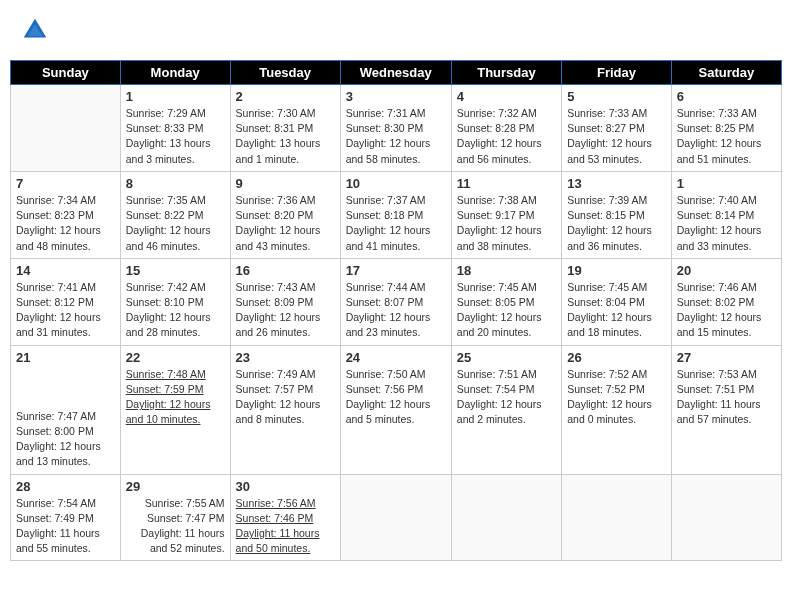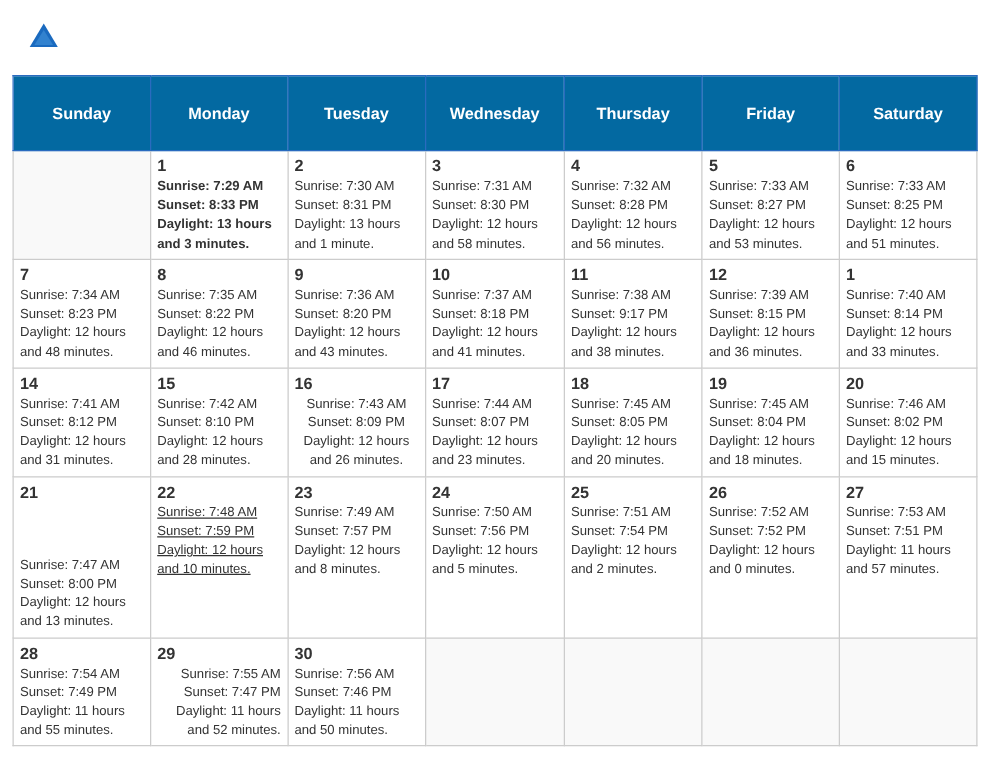--- a/index.html
+++ b/index.html
@@ -52,24 +52,24 @@
     .subtitle {
       font-size: 14px;
       color: #555;
     }
     .calendar {
       width: 100%;
       border-collapse: collapse;
       border: 1px solid #ccc;
     }
     .calendar th {
-      background-color: #0369a1;
+      background-color: #000000;
       color: #fff;
       text-align: center;
-      padding: 22px 4px;
+      padding: 4px 4px;
       font-size: 13px;
       border: 1px solid #2a6bbf;
     }
     .calendar td {
       vertical-align: top;
       padding: 4px 5px;
       border: 1px solid #ccc;
       width: 113px;
       min-height: 80px;
       font-size: 10.5px;
@@ -120,21 +120,21 @@
         <th>Thursday</th>
         <th>Friday</th>
         <th>Saturday</th>
       </tr>
   </thead>
   <tbody id="calendar-body">
   <tr>
         <td class="empty"></td>
         <td>
           <span class="day-number">1</span>
-          <div class="day-info" style="white-space: pre-line; font-weight: bold;">Sunrise: 7:29 AM
+          <div class="day-info" style="white-space: pre-line;">Sunrise: 7:29 AM
 Sunset: 8:33 PM
 Daylight: 13 hours
 and 3 minutes.</div>
         </td>
         <td>
           <span class="day-number">2</span>
           <div class="day-info" style="white-space: pre-line;">Sunrise: 7:30 AM
 Sunset: 8:31 PM
 Daylight: 13 hours
 and 1 minute.</div>
@@ -198,21 +198,21 @@
 and 41 minutes.</div>
         </td>
         <td>
           <span class="day-number">11</span>
           <div class="day-info" style="white-space: pre-line;">Sunrise: 7:38 AM
 Sunset: 9:17 PM
 Daylight: 12 hours
 and 38 minutes.</div>
         </td>
         <td>
-          <span class="day-number">12</span>
+          <span class="day-number">13</span>
           <div class="day-info" style="white-space: pre-line;">Sunrise: 7:39 AM
 Sunset: 8:15 PM
 Daylight: 12 hours
 and 36 minutes.</div>
         </td>
         <td>
           <span class="day-number">1</span>
           <div class="day-info" style="white-space: pre-line;">Sunrise: 7:40 AM
 Sunset: 8:14 PM
 Daylight: 12 hours
@@ -229,21 +229,21 @@
         </td>
         <td>
           <span class="day-number">15</span>
           <div class="day-info" style="white-space: pre-line;">Sunrise: 7:42 AM
 Sunset: 8:10 PM
 Daylight: 12 hours
 and 28 minutes.</div>
         </td>
         <td>
           <span class="day-number">16</span>
-          <div class="day-info" style="white-space: pre-line; text-align: center;">Sunrise: 7:43 AM
+          <div class="day-info" style="white-space: pre-line;">Sunrise: 7:43 AM
 Sunset: 8:09 PM
 Daylight: 12 hours
 and 26 minutes.</div>
         </td>
         <td>
           <span class="day-number">17</span>
           <div class="day-info" style="white-space: pre-line;">Sunrise: 7:44 AM
 Sunset: 8:07 PM
 Daylight: 12 hours
 and 23 minutes.</div>
@@ -331,21 +331,21 @@
         </td>
         <td>
           <span class="day-number">29</span>
           <div class="day-info" style="white-space: pre-line; text-align: right;">Sunrise: 7:55 AM
 Sunset: 7:47 PM
 Daylight: 11 hours
 and 52 minutes.</div>
         </td>
         <td>
           <span class="day-number">30</span>
-          <div class="day-info" style="white-space: pre-line;">Sunrise: 7:56 AM
+          <div class="day-info" style="white-space: pre-line; text-decoration: underline;">Sunrise: 7:56 AM
 Sunset: 7:46 PM
 Daylight: 11 hours
 and 50 minutes.</div>
         </td>
         <td class="empty"></td>
         <td class="empty"></td>
         <td class="empty"></td>
         <td class="empty"></td>
       </tr>
     </tbody>

